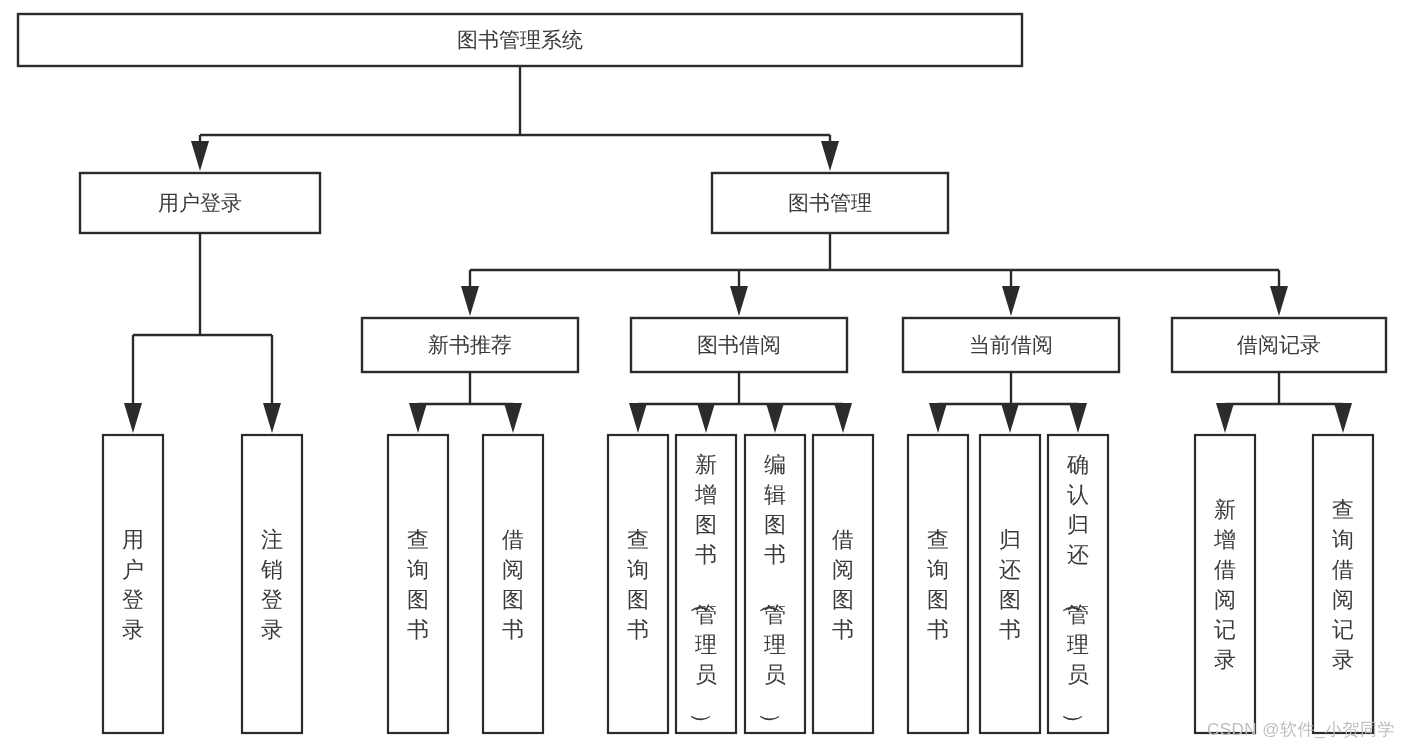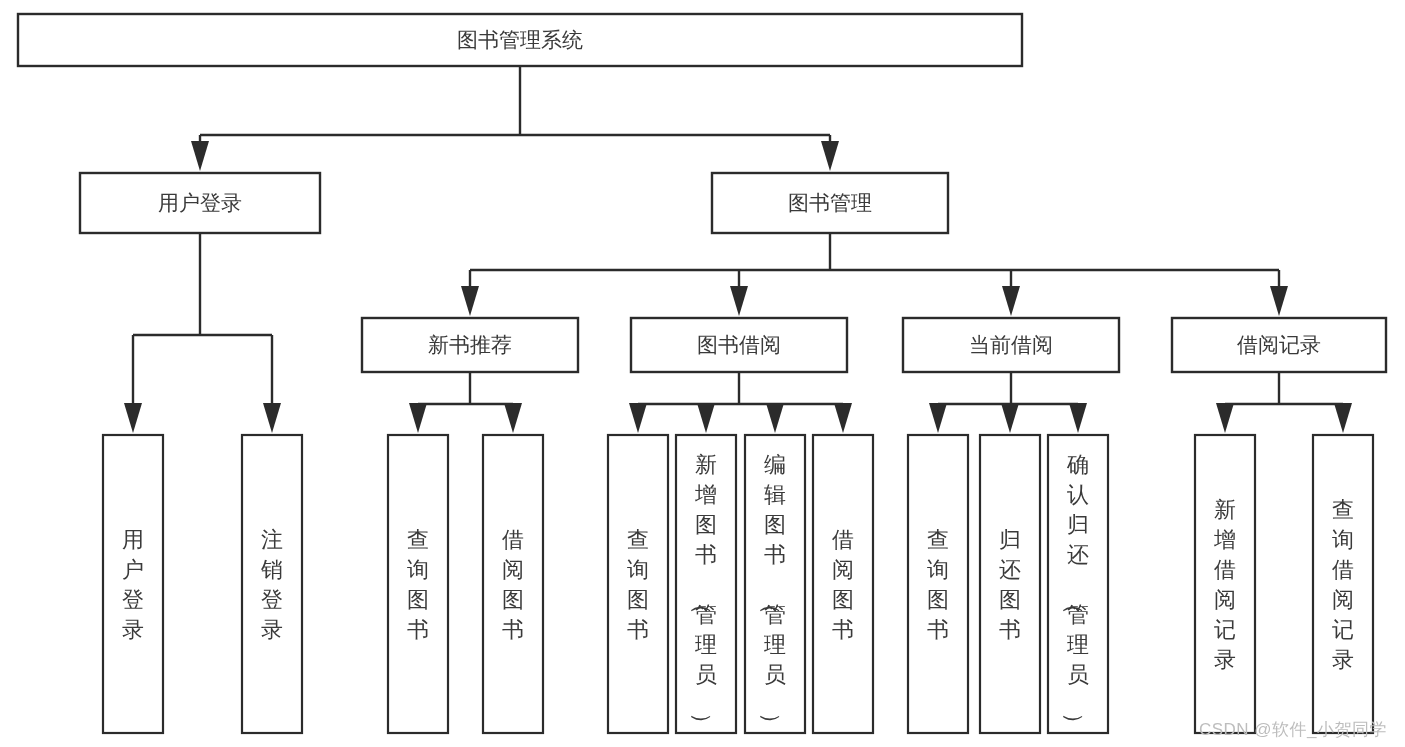--- a/index.html
+++ b/index.html
@@ -48,21 +48,21 @@
     dominant-baseline: middle;
   }
   .node-label-vert {
     fill: #3a3a3a;
     font-family: "Liberation Sans", "DejaVu Sans", sans-serif;
     font-size: 22px;
     text-anchor: middle;
   }
   .watermark-text {
     position: absolute;
-    right: 18px;
+    right: 10px;
     bottom: 6px;
     color: #bdbdbd;
     font-size: 17px;
     font-family: "Liberation Sans", "DejaVu Sans", sans-serif;
     white-space: nowrap;
     letter-spacing: 0.5px;
   }
 </style>
 </head>
 <body>

